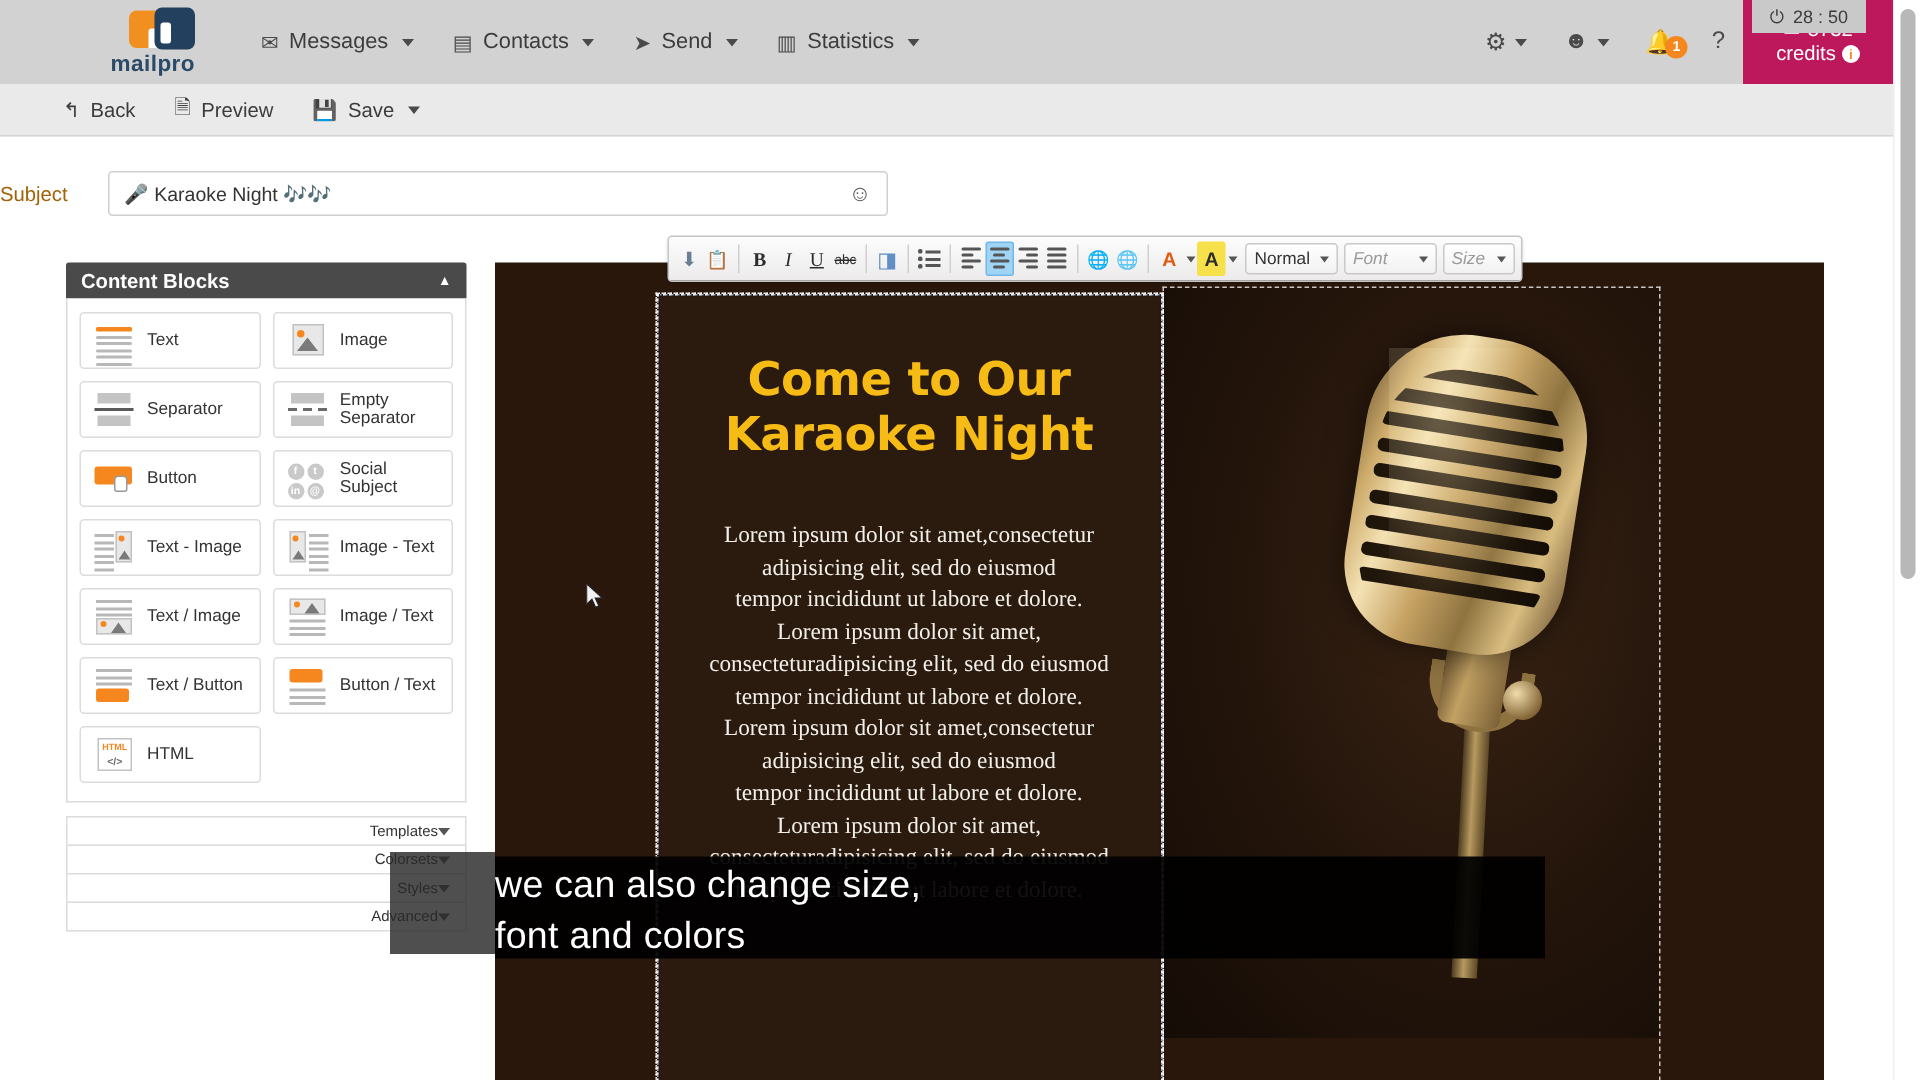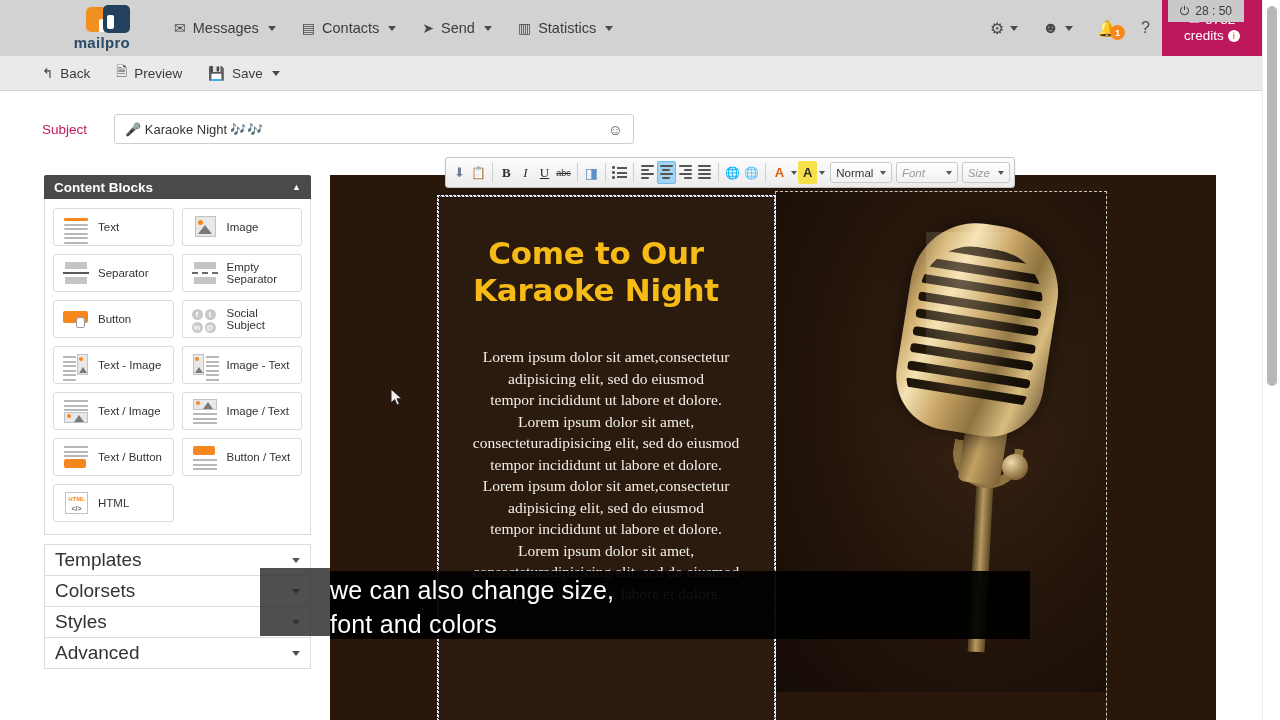--- a/index.html
+++ b/index.html
@@ -62,21 +62,21 @@
   
   .subbar {
     position:absolute; top:56px; left:0; width:1262px; height:35px;
     background:#eaeaea; border-bottom:1px solid #d5d5d5;
     display:flex; align-items:center; padding-left:42px; gap:26px;
   }
   .subitem { display:flex; align-items:center; gap:7px; font-size:13.5px; color:#3c3c3c; cursor:pointer; }
 
   
   .subject-row { position:absolute; top:112px; left:0; width:1262px; height:34px; display:flex; align-items:center;}
-  .subject-label { margin-left:42px; font-size:13.5px; color:#be185d; width:58px;}
+  .subject-label { font-size:13.5px; color:#a16207; width:58px;}
   .subject-input {
     margin-left:14px; width:520px; height:30px; background:#fff;
     border:1px solid #cfcfcf; border-radius:3px; display:flex; align-items:center;
     padding:0 10px; font-size:13px; color:#333; position:relative;
   }
   .smiley { margin-left:auto; font-size:15px; color:#555; }
 
   
   .leftpanel { position:absolute; top:175px; left:44px; width:267px; }
   .cb-header {
@@ -133,23 +133,23 @@
 
   .htmlbox{position:absolute;left:3px;top:2px;width:23px;height:22px;border:1px solid #c2c2c2;background:#fff;font-size:6px;color:#f6871f;text-align:center;line-height:9px;font-weight:bold;padding-top:2px;}
   .htmlbox span{display:block;color:#666;font-size:7px;}
 
   .clockico{position:absolute;left:4px;top:3px;width:20px;height:20px;border:2px solid #8a8a8a;border-radius:50%;}
   .clockico:after{content:"";position:absolute;left:6px;top:-1px;width:8px;height:3px;background:#8a8a8a;border-radius:1px;}
   .clockpie{position:absolute;left:8px;top:8px;width:10px;height:10px;background:#f6871f;border-radius:0 10px 10px 0;}
 
   .accordion { margin-top:9px; }
   .acc-row {
-    background:#fff; border:1px solid #dcdcdc; height:32px; margin-bottom:-1px;
-    display:flex; align-items:center; justify-content:space-between;
-    padding:0 10px; font-size:19px; color:#333; cursor:pointer;
+    background:#fff; border:1px solid #dcdcdc; height:20px; margin-bottom:-1px;
+    display:flex; align-items:center; justify-content:flex-end;
+    padding:0 10px; font-size:10px; color:#333; cursor:pointer;
   }
   .acc-caret { width:0;height:0;border-left:4px solid transparent;border-right:4px solid transparent;border-top:5px solid #555;}
 
   .dark-overlay {
     position:absolute; left:260px; top:568px; width:110px; height:68px;
     background:rgba(40,40,40,.82); pointer-events:none;
   }
 
   
   .canvas { position:absolute; left:330px; top:175px; width:886px; height:545px; background:#2a170c; overflow:hidden;}
@@ -160,21 +160,21 @@
   }
   .sel-box {
     position:absolute; left:108px; top:21px; width:337px; height:612px;
     border:1px dotted #8ea8d8; outline:1px dotted #ffffff; pointer-events:none;
   }
   .sel-box:before{
     content:""; position:absolute; left:-2px; top:-2px; right:-2px; bottom:-2px;
     border:2px dotted rgba(255,255,255,.85);
   }
   .mail-title {
-    position:absolute; left:102px; top:60px; width:328px; text-align:center;
+    position:absolute; left:112px; top:60px; width:328px; text-align:center;
     color:#f7bb16; font-size:31px; font-weight:bold; line-height:37px;
     font-family:"DejaVu Sans", sans-serif; letter-spacing:-0.3px;
   }
   .mail-body {
     position:absolute; left:112px; top:171px; width:328px; text-align:center;
     color:#f2efe9; font-size:15.5px; line-height:21.5px;
     font-family:"Liberation Serif", serif;
   }
   .mail-body p { margin:0; }
 

